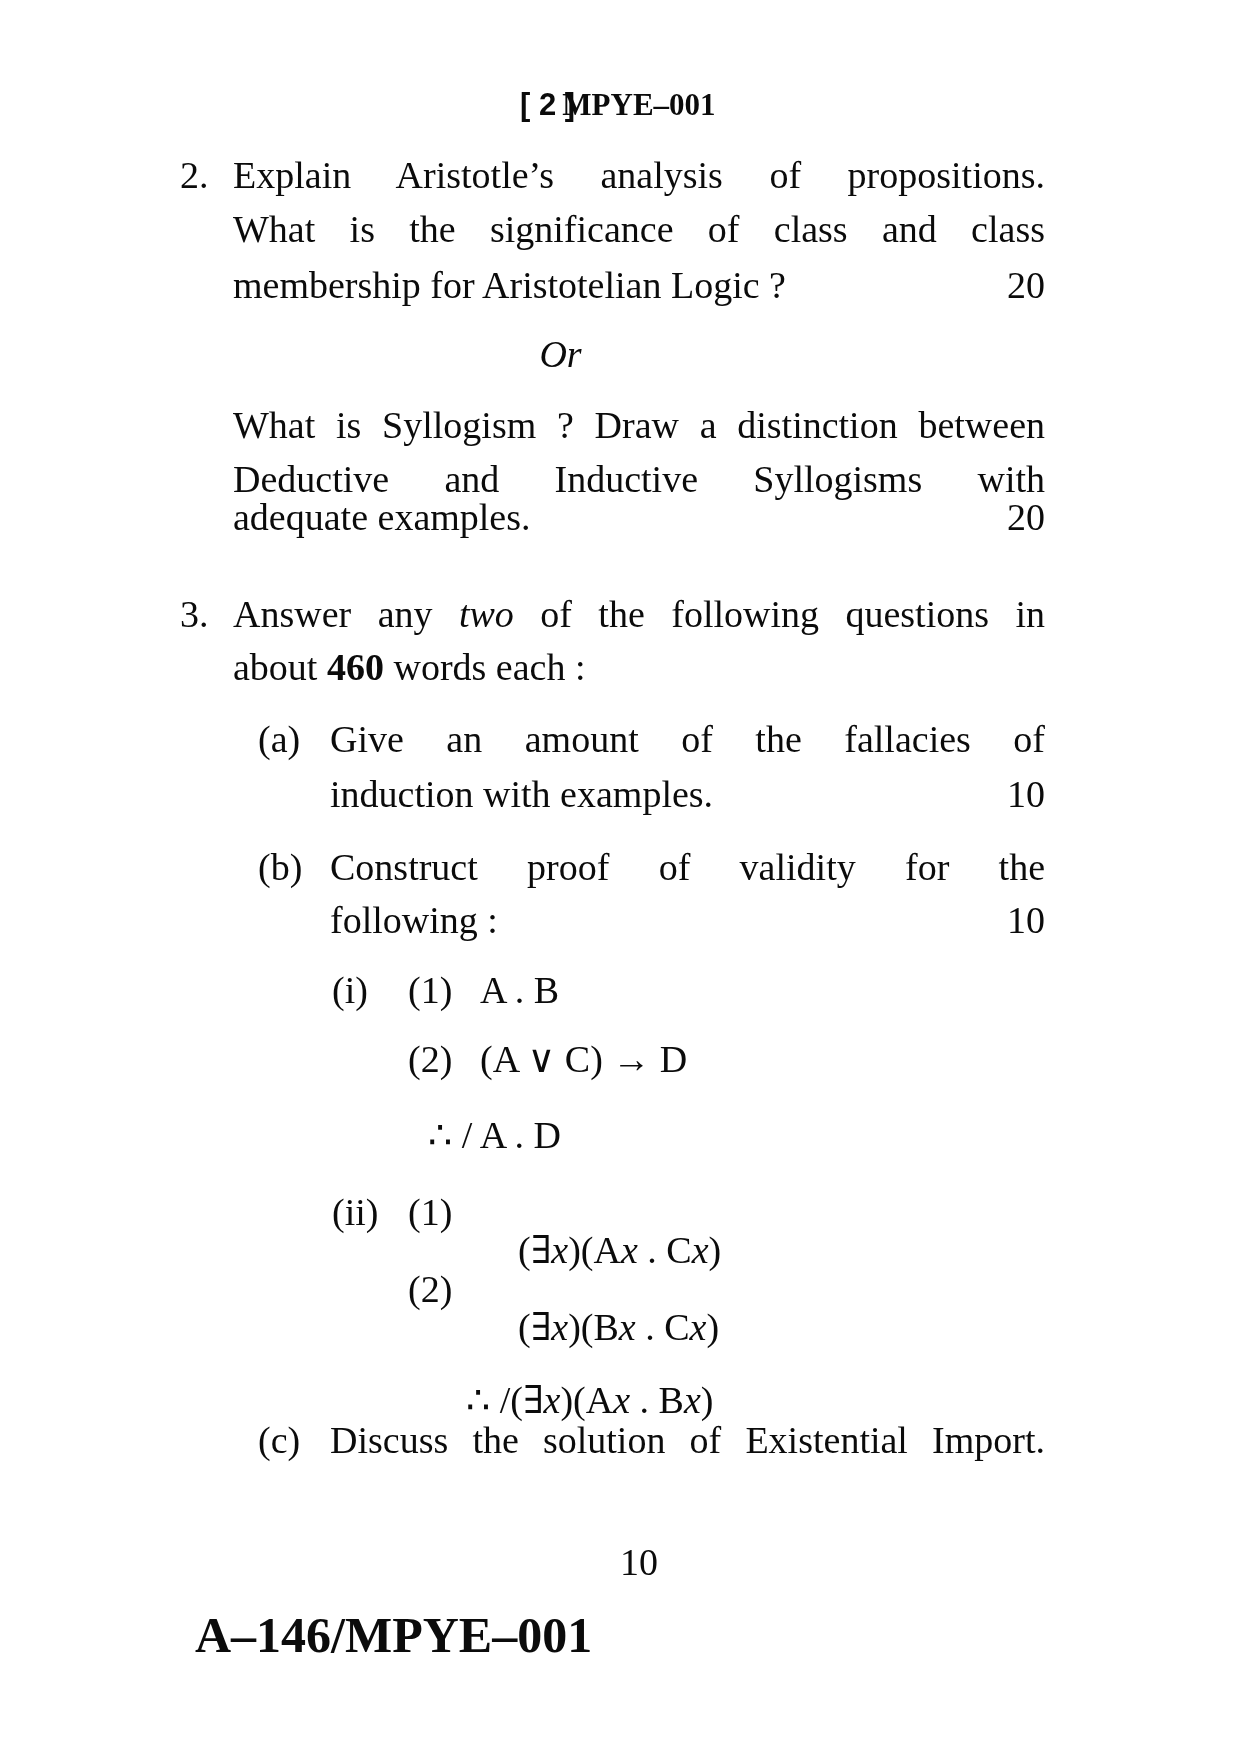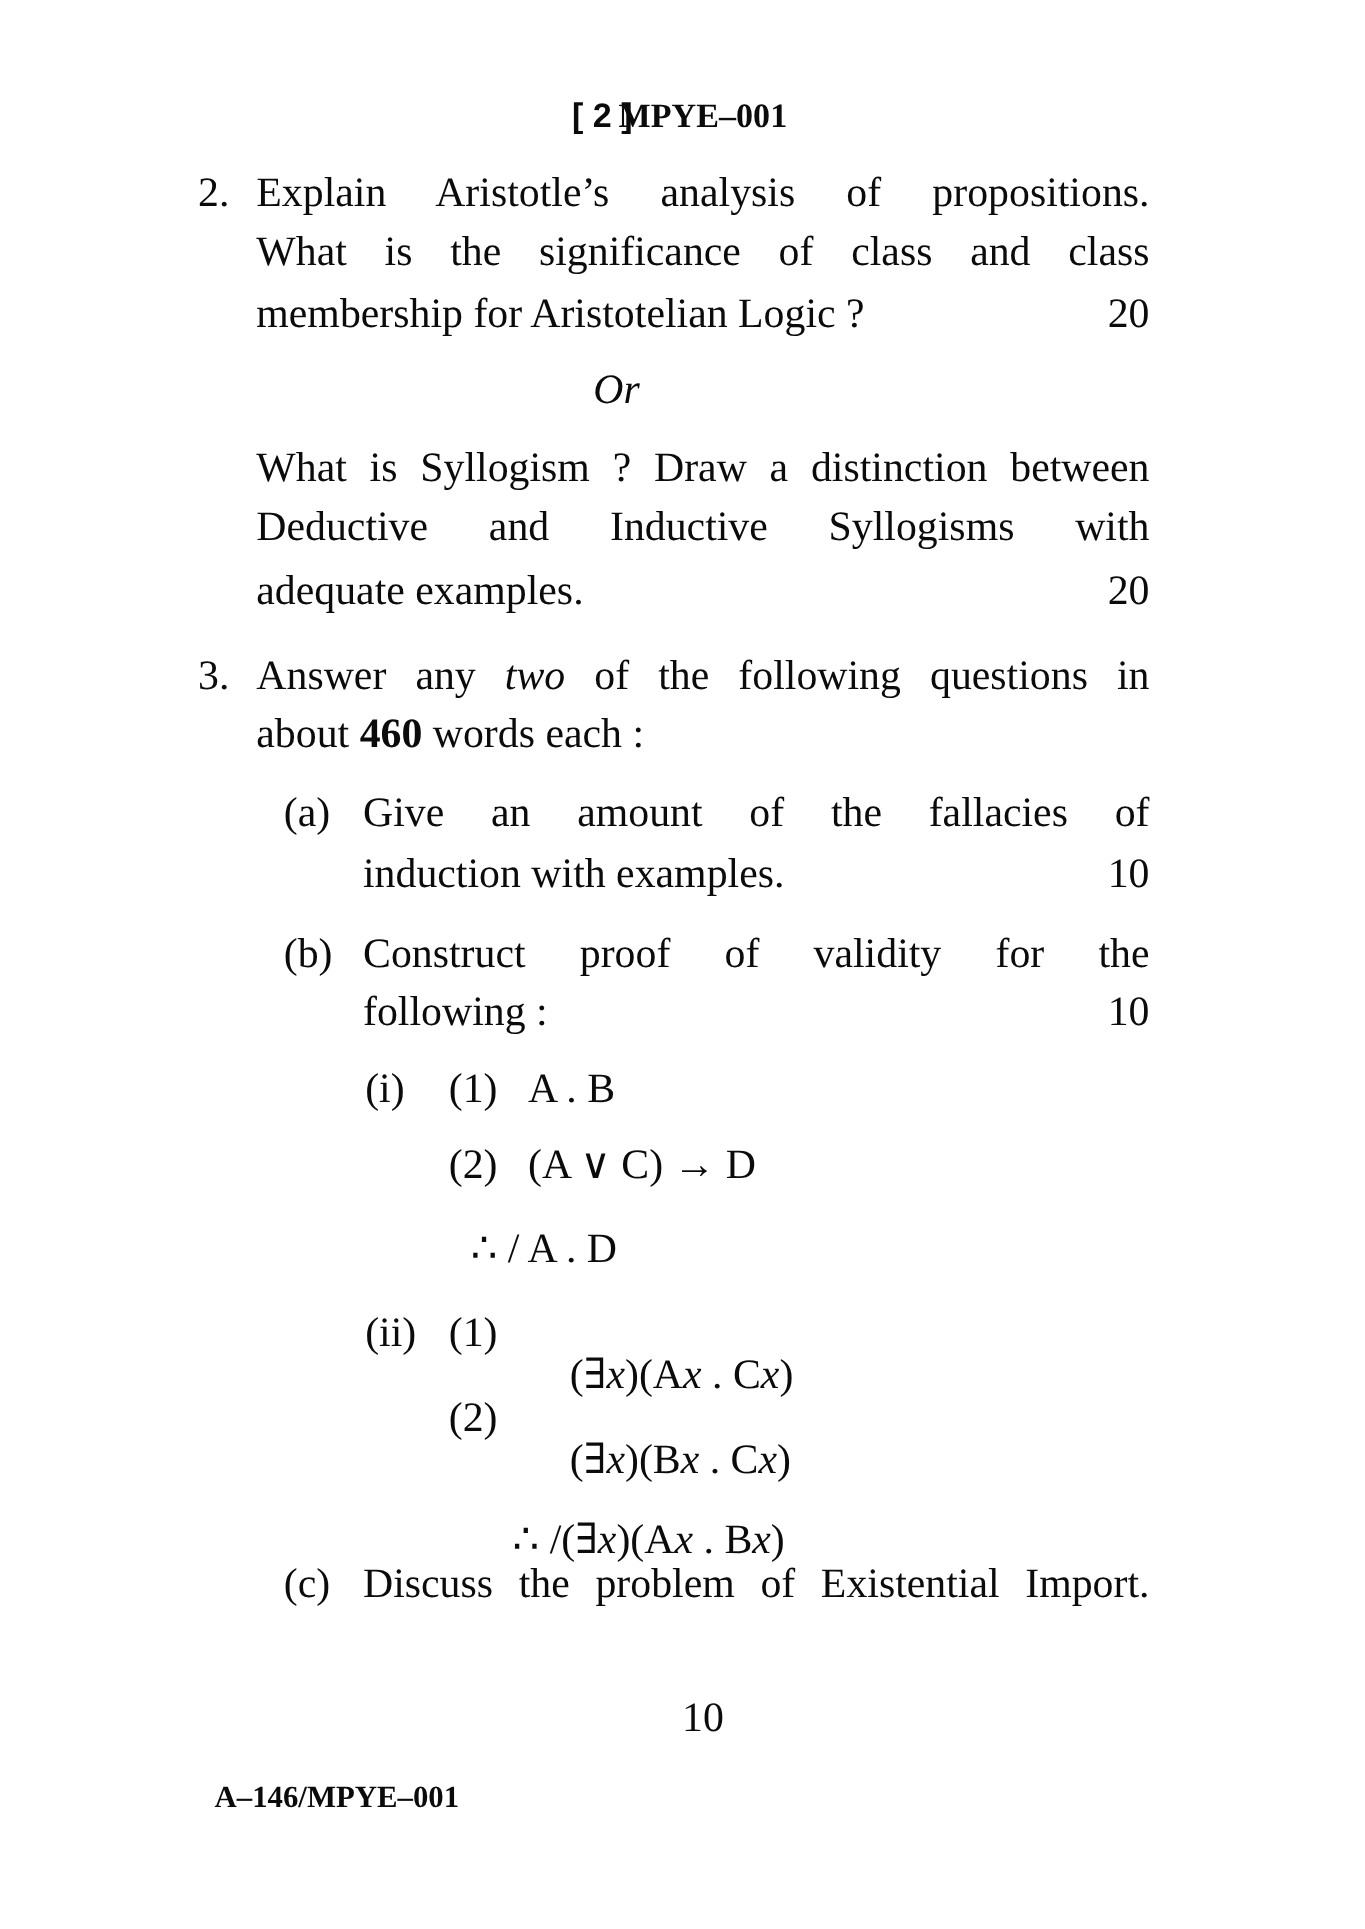--- a/index.html
+++ b/index.html
@@ -20,21 +20,21 @@
   .sub-line  { left: 330px; width: 715px; }
   .just { text-align: justify; text-align-last: justify; }
   .marks-row { display: flex; justify-content: space-between; text-align: right; }
   .qnum { position: absolute; left: -53px; top: 0; }
   .sub-label { position: absolute; }
   .it { font-style: italic; }
   .bold { font-weight: bold; }
   .center-row { left: 0; width: 1121px; text-align: center; }
   .right-al { text-align: center; font-family: Liberation Serif, serif; }
   .formula { white-space: pre; }
-  .footer-code { font-weight: bold; font-size: 28px; line-height: 38px; }
+  .footer-code { font-weight: bold; font-size: 50px; line-height: 38px; }
 </style>
 </head>
 <body>
 
 <div class="page">
 
   <div class="abs sans" style="left:520px; top:89px;">[ 2 ]</div>
   <div class="abs sans body-line right-al" style="top:89px;">MPYE–001</div>
 
   <div class="abs body-line just" style="top:156px;">
@@ -43,21 +43,21 @@
   <div class="abs body-line just" style="top:210px;">What is the significance of class and class</div>
   <div class="abs body-line marks-row" style="top:266px;">
     <span>membership for Aristotelian Logic ?</span>
     <span>20</span>
   </div>
 
   <div class="abs center-row it" style="top:335px;">Or</div>
 
   <div class="abs body-line just" style="top:460px;">Deductive and Inductive Syllogisms with</div>
   <div class="abs body-line just" style="top:406px;">What is Syllogism ? Draw a distinction between</div>
-  <div class="abs body-line marks-row" style="top:518px;">
+  <div class="abs body-line marks-row" style="top:498px;">
     <span>adequate examples.</span>
     <span>20</span>
   </div>
 
   <div class="abs body-line just" style="top:595px;">
     <span class="qnum">3.</span><span>Answer any </span><span class="it">two</span><span> of the following questions in</span>
   </div>
   <div class="abs body-line" style="top:648px;">
     <span>about </span><span class="bold">460</span><span> words each :</span>
   </div>
@@ -96,20 +96,20 @@
   <div class="abs formula" style="left:408px; top:1270px;">(2)</div>
   <div class="abs formula" style="left:480px; top:1270px;">
     <span>(∃</span><span class="it">x</span><span>)(B</span><span class="it">x</span><span> . C</span><span class="it">x</span><span>)</span>
   </div>
 
   <div class="abs formula" style="left:428px; top:1343px;">
     <span>∴ /(∃</span><span class="it">x</span><span>)(A</span><span class="it">x</span><span> . B</span><span class="it">x</span><span>)</span>
   </div>
 
   <div class="abs sub-line just" style="top:1421px;">
-    <span class="sub-label" style="left:-72px;">(c)</span><span>Discuss the problem of Existential Import.</span>
+    <span class="sub-label" style="left:-72px;">(c)</span><span>Discuss the solution of Existential Import.</span>
   </div>
 
   <div class="abs body-line right-al" style="top:1543px;">10</div>
 
   <div class="abs footer-code" style="left:195px; top:1616px;">A–146/MPYE–001</div>
 
 </div>
 
 </body></html>

